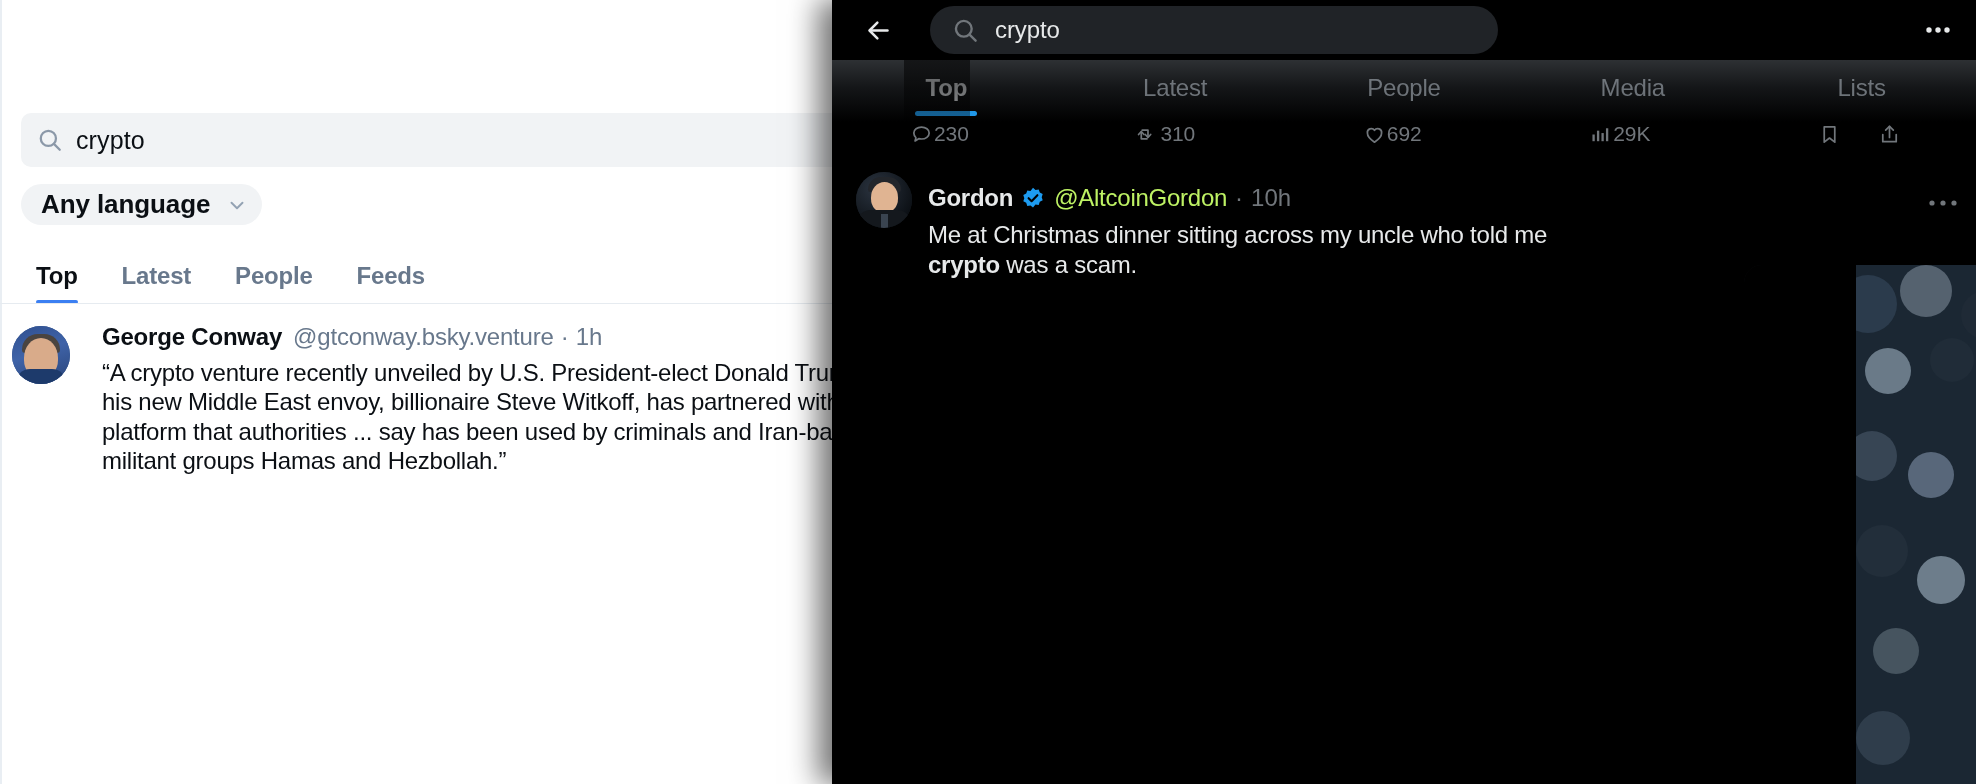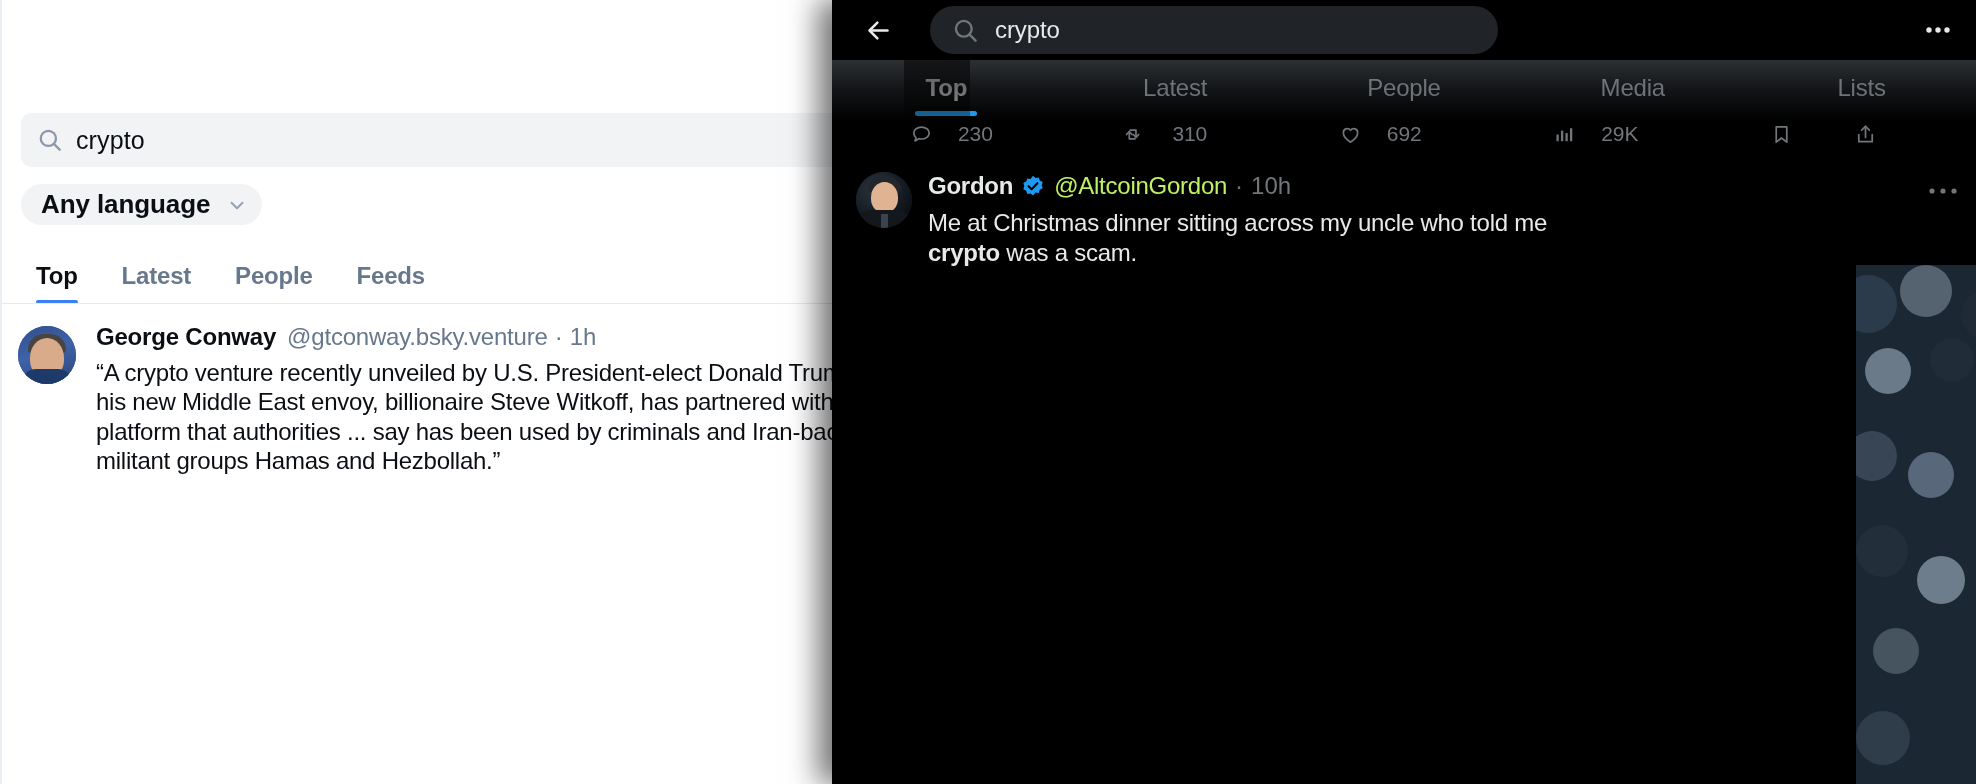--- a/index.html
+++ b/index.html
@@ -56,22 +56,22 @@
   .tab.active .ul{
     position:absolute; left:18px; right:22px; bottom:0; height:4px;
     background:#3b7ff2; border-radius:2px;
   }
   .tab:first-child.active .ul{ left:18px; right:22px; }
   .tabs-sep{
     position:absolute; left:0; top:303px; width:1040px; height:1px; background:#e6ebf0;
   }
 
   .post{
-    position:absolute; left:0; top:304px; width:1040px; padding:18px 20px 18px 18px;
-    display:flex; gap:20px;
+    position:absolute; left:0; top:304px; width:1040px; padding:18px 20px 18px 12px;
+    display:flex; gap:32px;
   }
   .avatar-lg{
     width:58px; height:58px; border-radius:50%; flex:0 0 58px; overflow:hidden;
     background:#2c4f86; position:relative; margin-top:4px;
   }
   .avatar-lg .sky{ position:absolute; inset:0; background:linear-gradient(160deg,#2f4f8f 0%,#3f63a8 45%,#2a4478 100%); }
   .avatar-lg .face{
     position:absolute; left:12px; top:12px; width:34px; height:40px; border-radius:50% 50% 45% 45%;
     background:#d9ab8a;
   }
@@ -141,40 +141,40 @@
   .bleed2{
     position:absolute; left:72px; top:60px; width:66px; height:62px;
     background:linear-gradient(180deg, rgba(0,0,0,.55), rgba(0,0,0,.35));
     pointer-events:none;
   }
 
   .metrics{
     position:absolute; left:0; top:116px; width:1144px; height:36px;
     display:flex; align-items:center; padding:0 74px 0 78px;
   }
-  .metric{ display:flex; align-items:center; gap:25px; cursor:pointer; }
+  .metric{ display:flex; align-items:center; gap:1px; cursor:pointer; }
   .metric .num{ font-size:21px; color:#71767b; letter-spacing:-.1px; }
   .metrics .sp{ flex:1 1 auto; }
   .metric-ico{ width:23px; height:23px; display:block; }
 
   .x-post{
     position:absolute; left:0; top:160px; width:1144px; padding:12px 18px 0 24px;
     display:flex; gap:16px;
   }
   .x-avatar{
     width:56px; height:56px; border-radius:50%; flex:0 0 56px; overflow:hidden;
     position:relative; background:#10161c;
   }
   .x-avatar .bg{ position:absolute; inset:0; background:radial-gradient(circle at 35% 30%, #2b3440 0%, #0c1015 75%); }
   .x-avatar .face{ position:absolute; left:15px; top:10px; width:27px; height:31px; border-radius:50% 50% 46% 46%; background:#e0b492;}
   .x-avatar .hair{ position:absolute; left:12px; top:5px; width:33px; height:15px; border-radius:16px 16px 3px 3px; background:#23262b;}
   .x-avatar .suit{ position:absolute; left:2px; bottom:0; width:52px; height:18px; border-radius:12px 12px 0 0; background:#14181d;}
   .x-avatar .tie{ position:absolute; left:25px; bottom:0; width:7px; height:14px; background:#3a4450;}
   .x-post-body{ flex:1 1 auto; min-width:0; }
-  .x-post-head{ display:flex; align-items:center; font-size:24px; line-height:1.2; white-space:nowrap;}
+  .x-post-head{ display:flex; align-items:center; font-size:24px; line-height:1.2; white-space:nowrap;margin-top:12px;}
   .x-post-head .name{ font-weight:700; color:#e7e9ea; letter-spacing:-.25px;}
   .verified{ width:24px; height:24px; margin:0 9px 0 8px; flex:0 0 24px;}
   .x-post-head .handle{ color:#bef264; letter-spacing:-.25px;text-align:center;}
   .x-post-head .dot{ color:#71767b; margin:0 8px; }
   .x-post-head .time{ color:#71767b; }
   .x-post-head .ellipsis{ margin-left:auto; color:#71767b; font-size:28px; line-height:1; letter-spacing:2px; cursor:pointer;}
   .x-post-text{
     margin-top:7px; font-size:24px; line-height:1.25; color:#e7e9ea; letter-spacing:-.25px; max-width:660px;
   }
   .x-post-text b{ font-weight:700; }

